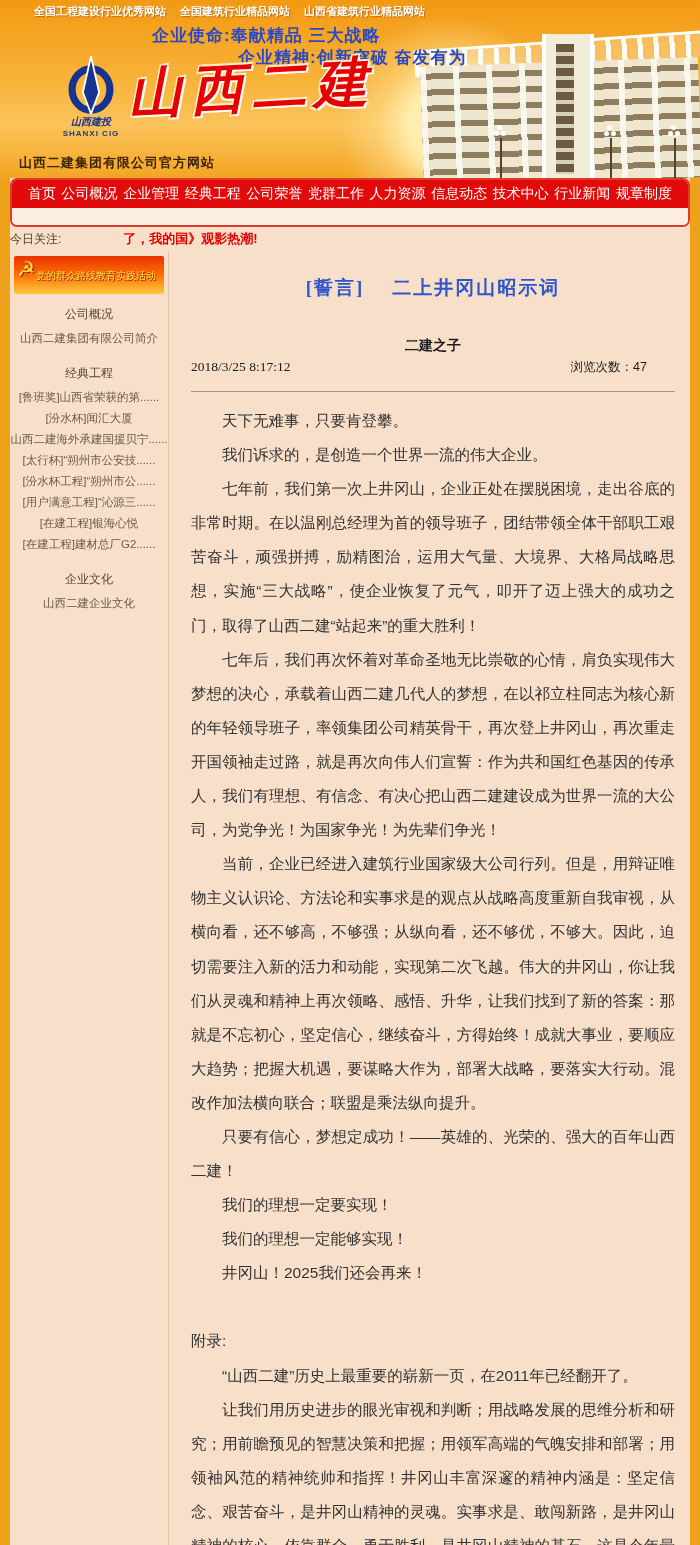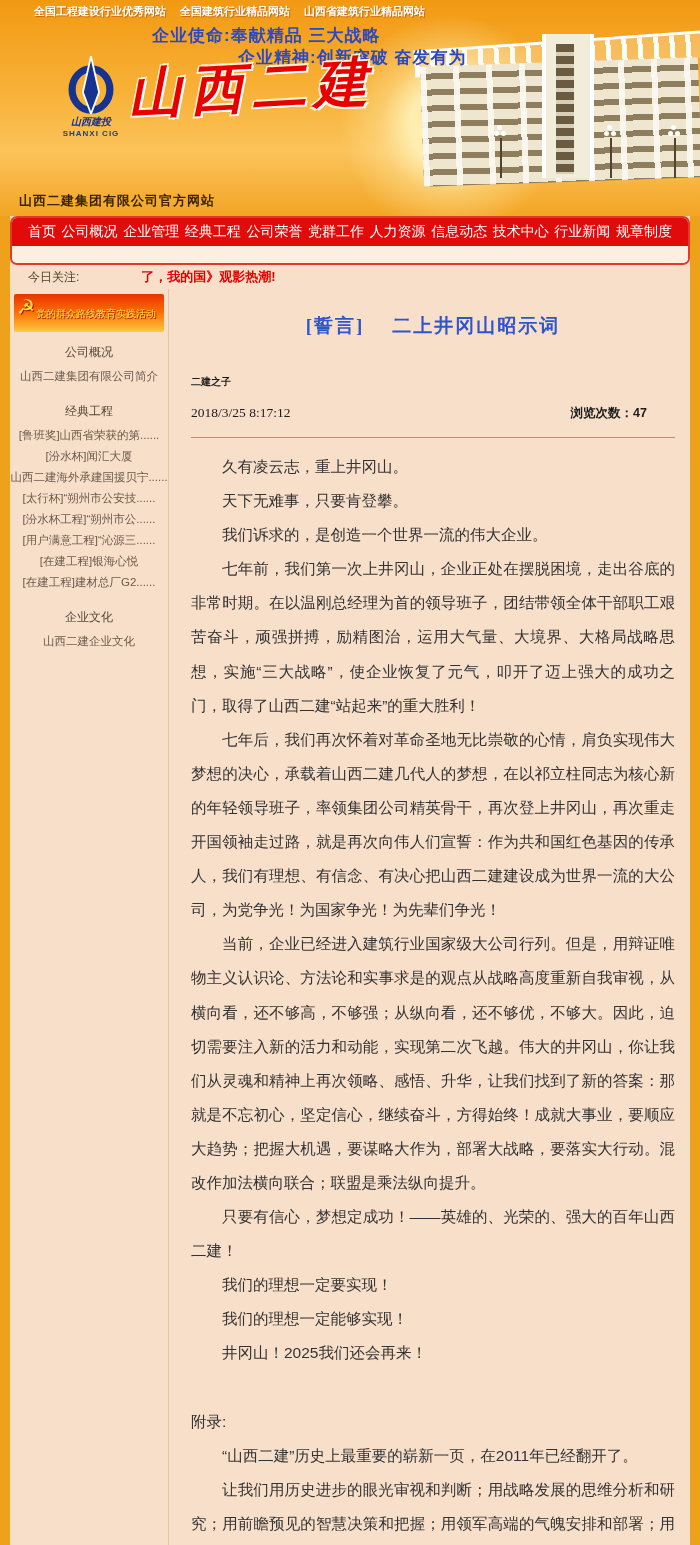--- a/index.html
+++ b/index.html
@@ -1,20 +1,20 @@
 <!DOCTYPE html>
 <html><head>
 <meta charset="utf-8">
 <style>
   html,body{margin:0;padding:0;}
   body{width:700px;background:#f8dfca;font-family:"Liberation Sans","DejaVu Sans",sans-serif;-webkit-font-smoothing:antialiased;}
   .page{width:700px;position:relative;}
 
   
-  .header{position:relative;height:216px;overflow:hidden;
+  .header{position:relative;height:178px;overflow:hidden;
     background:
       radial-gradient(circle at 450px 125px, rgba(255,240,180,.95) 0 40px, rgba(255,230,160,.45) 70px, rgba(255,220,140,0) 110px),
       linear-gradient(180deg,#f29912 0%,#f8b33a 45%,#fbc35a 70%,#f3a524 100%);}
   .top-links{position:absolute;top:4px;left:34px;font-size:11px;font-weight:bold;color:#fff;text-shadow:1px 1px 1px rgba(150,60,0,.55);white-space:nowrap;}
   .top-links span{margin-right:14px;cursor:pointer;}
   .motto1{position:absolute;top:24px;left:152px;font-size:17px;font-weight:bold;color:#2b49c3;letter-spacing:1px;}
   .motto2{position:absolute;top:46px;left:238px;font-size:17px;font-weight:bold;color:#2b49c3;letter-spacing:1px;}
   .site-name{position:absolute;left:19px;bottom:6px;font-size:13px;font-weight:bold;color:#3c2300;letter-spacing:1px;}
 
   
@@ -44,43 +44,43 @@
   
   .mid{border-left:10px solid #eea21c;border-right:10px solid #eea21c;background:#f8dfca;border-bottom:1px solid #cfae8e;}
 
   
   .navbox{border:2px solid #e23a2a;border-radius:7px;background:#fdeee2;overflow:hidden;}
   .nav{display:flex;align-items:center;justify-content:space-between;background:#e10b0b;height:28px;padding:0 16px;border-radius:4px 4px 0 0;}
   .nav span{color:#fff;font-size:14px;white-space:nowrap;cursor:pointer;}
   .subnav{height:17px;background:#fdeee2;}
 
   
-  .today{display:flex;align-items:center;height:24px;font-size:12px;color:#4c4433;padding-left:18px;}
+  .today{display:flex;align-items:center;height:24px;font-size:12px;color:#4c4433;padding-left:0;}
   .marquee{color:#e40000;font-weight:bold;font-size:13px;margin-left:62px;cursor:pointer;}
 
   
   .content{display:flex;align-items:stretch;}
   .sidebar{width:158px;flex:0 0 158px;padding-top:5px;}
   .banner{margin:0 4px 6px 4px;height:38px;position:relative;border-radius:2px;overflow:hidden;cursor:pointer;
     background:linear-gradient(180deg,#e93303 0%,#fa6a00 45%,#ffc93e 100%);}
   .banner .sickle{position:absolute;left:3px;top:1px;font-size:20px;color:#ffe14a;text-shadow:1px 1px 0 #a01000;}
   .banner .btext{position:absolute;left:22px;top:13px;font-size:10px;font-weight:normal;color:#ffe14a;letter-spacing:0;text-shadow:1px 1px 0 #9c1000;white-space:nowrap;}
   .side-section{text-align:center;margin-bottom:16px;}
   .side-title{font-size:12px;color:#564637;margin:12px 0 5px;}
   .side-item{font-size:11.5px;color:#6b5b4b;line-height:21px;cursor:pointer;white-space:nowrap;}
 
   .main{flex:1;border-left:1px solid #e4c5a8;min-height:1130px;}
   .breadcrumb{font-size:11px;color:#555;padding:7px 0 6px 8px;border-bottom:1px solid #e4c5a8;}
   .breadcrumb .bc-home{color:#a05a2a;cursor:pointer;}
 
   .article{padding:0 15px 0 22px;}
   .a-title{text-align:center;color:#2f55cc;font-size:19px;font-weight:bold;font-family:Liberation Serif, serif;margin:24px 0 36px;letter-spacing:2px;}
-  .a-author{text-align:left;font-size:10px;font-weight:bold;color:#1c1c1c;margin-bottom:16px;}
+  .a-author{text-align:center;font-size:14px;font-weight:bold;color:#1c1c1c;margin-bottom:4px;}
   .a-meta{position:relative;text-align:left;font-size:13.5px;color:#1c1c1c;font-family:"Liberation Serif","DejaVu Serif",serif;margin-bottom:14px;height:18px;}
-  .a-views{position:absolute;right:28px;top:0;font-family:"Liberation Sans","DejaVu Sans",sans-serif;font-size:12.5px;font-weight:bold;}
+  .a-views{position:absolute;right:28px;top:0;font-family:"Liberation Sans","DejaVu Sans",sans-serif;font-size:12.5px;font-weight:normal;}
   .a-divider{border:0;border-top:1px solid #999;margin:10px 0 12px;}
   .a-body p{margin:0;font-size:15.5px;color:#333;line-height:2.2;text-indent:2em;text-align:justify;}
   .a-body p.noindent{text-indent:0;}
   .a-body p.gap-top{margin-top:34px;}
 </style>
 </head>
 <body>
 
 <div class="page">
 
@@ -171,21 +171,20 @@
 
         <div class="article">
           <div class="a-title">[誓言]　 二上井冈山昭示词</div>
           <div class="a-author">二建之子</div>
           <div class="a-meta">
             <span>2018/3/25  8:17:12</span>
             <span class="a-views">浏览次数：47</span>
           </div>
           <hr class="a-divider">
           <div class="a-body">
-              <p>久有凌云志，重上井冈山。</p>
               <p>天下无难事，只要肯登攀。</p>
               <p>我们诉求的，是创造一个世界一流的伟大企业。</p>
               <p>七年前，我们第一次上井冈山，企业正处在摆脱困境，走出谷底的非常时期。在以温刚总经理为首的领导班子，团结带领全体干部职工艰苦奋斗，顽强拼搏，励精图治，运用大气量、大境界、大格局战略思想，实施“三大战略”，使企业恢复了元气，叩开了迈上强大的成功之门，取得了山西二建“站起来”的重大胜利！</p>
               <p>七年后，我们再次怀着对革命圣地无比崇敬的心情，肩负实现伟大梦想的决心，承载着山西二建几代人的梦想，在以祁立柱同志为核心新的年轻领导班子，率领集团公司精英骨干，再次登上井冈山，再次重走开国领袖走过路，就是再次向伟人们宣誓：作为共和国红色基因的传承人，我们有理想、有信念、有决心把山西二建建设成为世界一流的大公司，为党争光！为国家争光！为先辈们争光！</p>
               <p>当前，企业已经进入建筑行业国家级大公司行列。但是，用辩证唯物主义认识论、方法论和实事求是的观点从战略高度重新自我审视，从横向看，还不够高，不够强；从纵向看，还不够优，不够大。因此，迫切需要注入新的活力和动能，实现第二次飞越。伟大的井冈山，你让我们从灵魂和精神上再次领略、感悟、升华，让我们找到了新的答案：那就是不忘初心，坚定信心，继续奋斗，方得始终！成就大事业，要顺应大趋势；把握大机遇，要谋略大作为，部署大战略，要落实大行动。混改作加法横向联合；联盟是乘法纵向提升。</p>
               <p>只要有信心，梦想定成功！——英雄的、光荣的、强大的百年山西二建！</p>
               <p>我们的理想一定要实现！</p>
               <p>我们的理想一定能够实现！</p>
               <p>井冈山！2025我们还会再来！</p>
               <p class="noindent gap-top">附录:</p>

